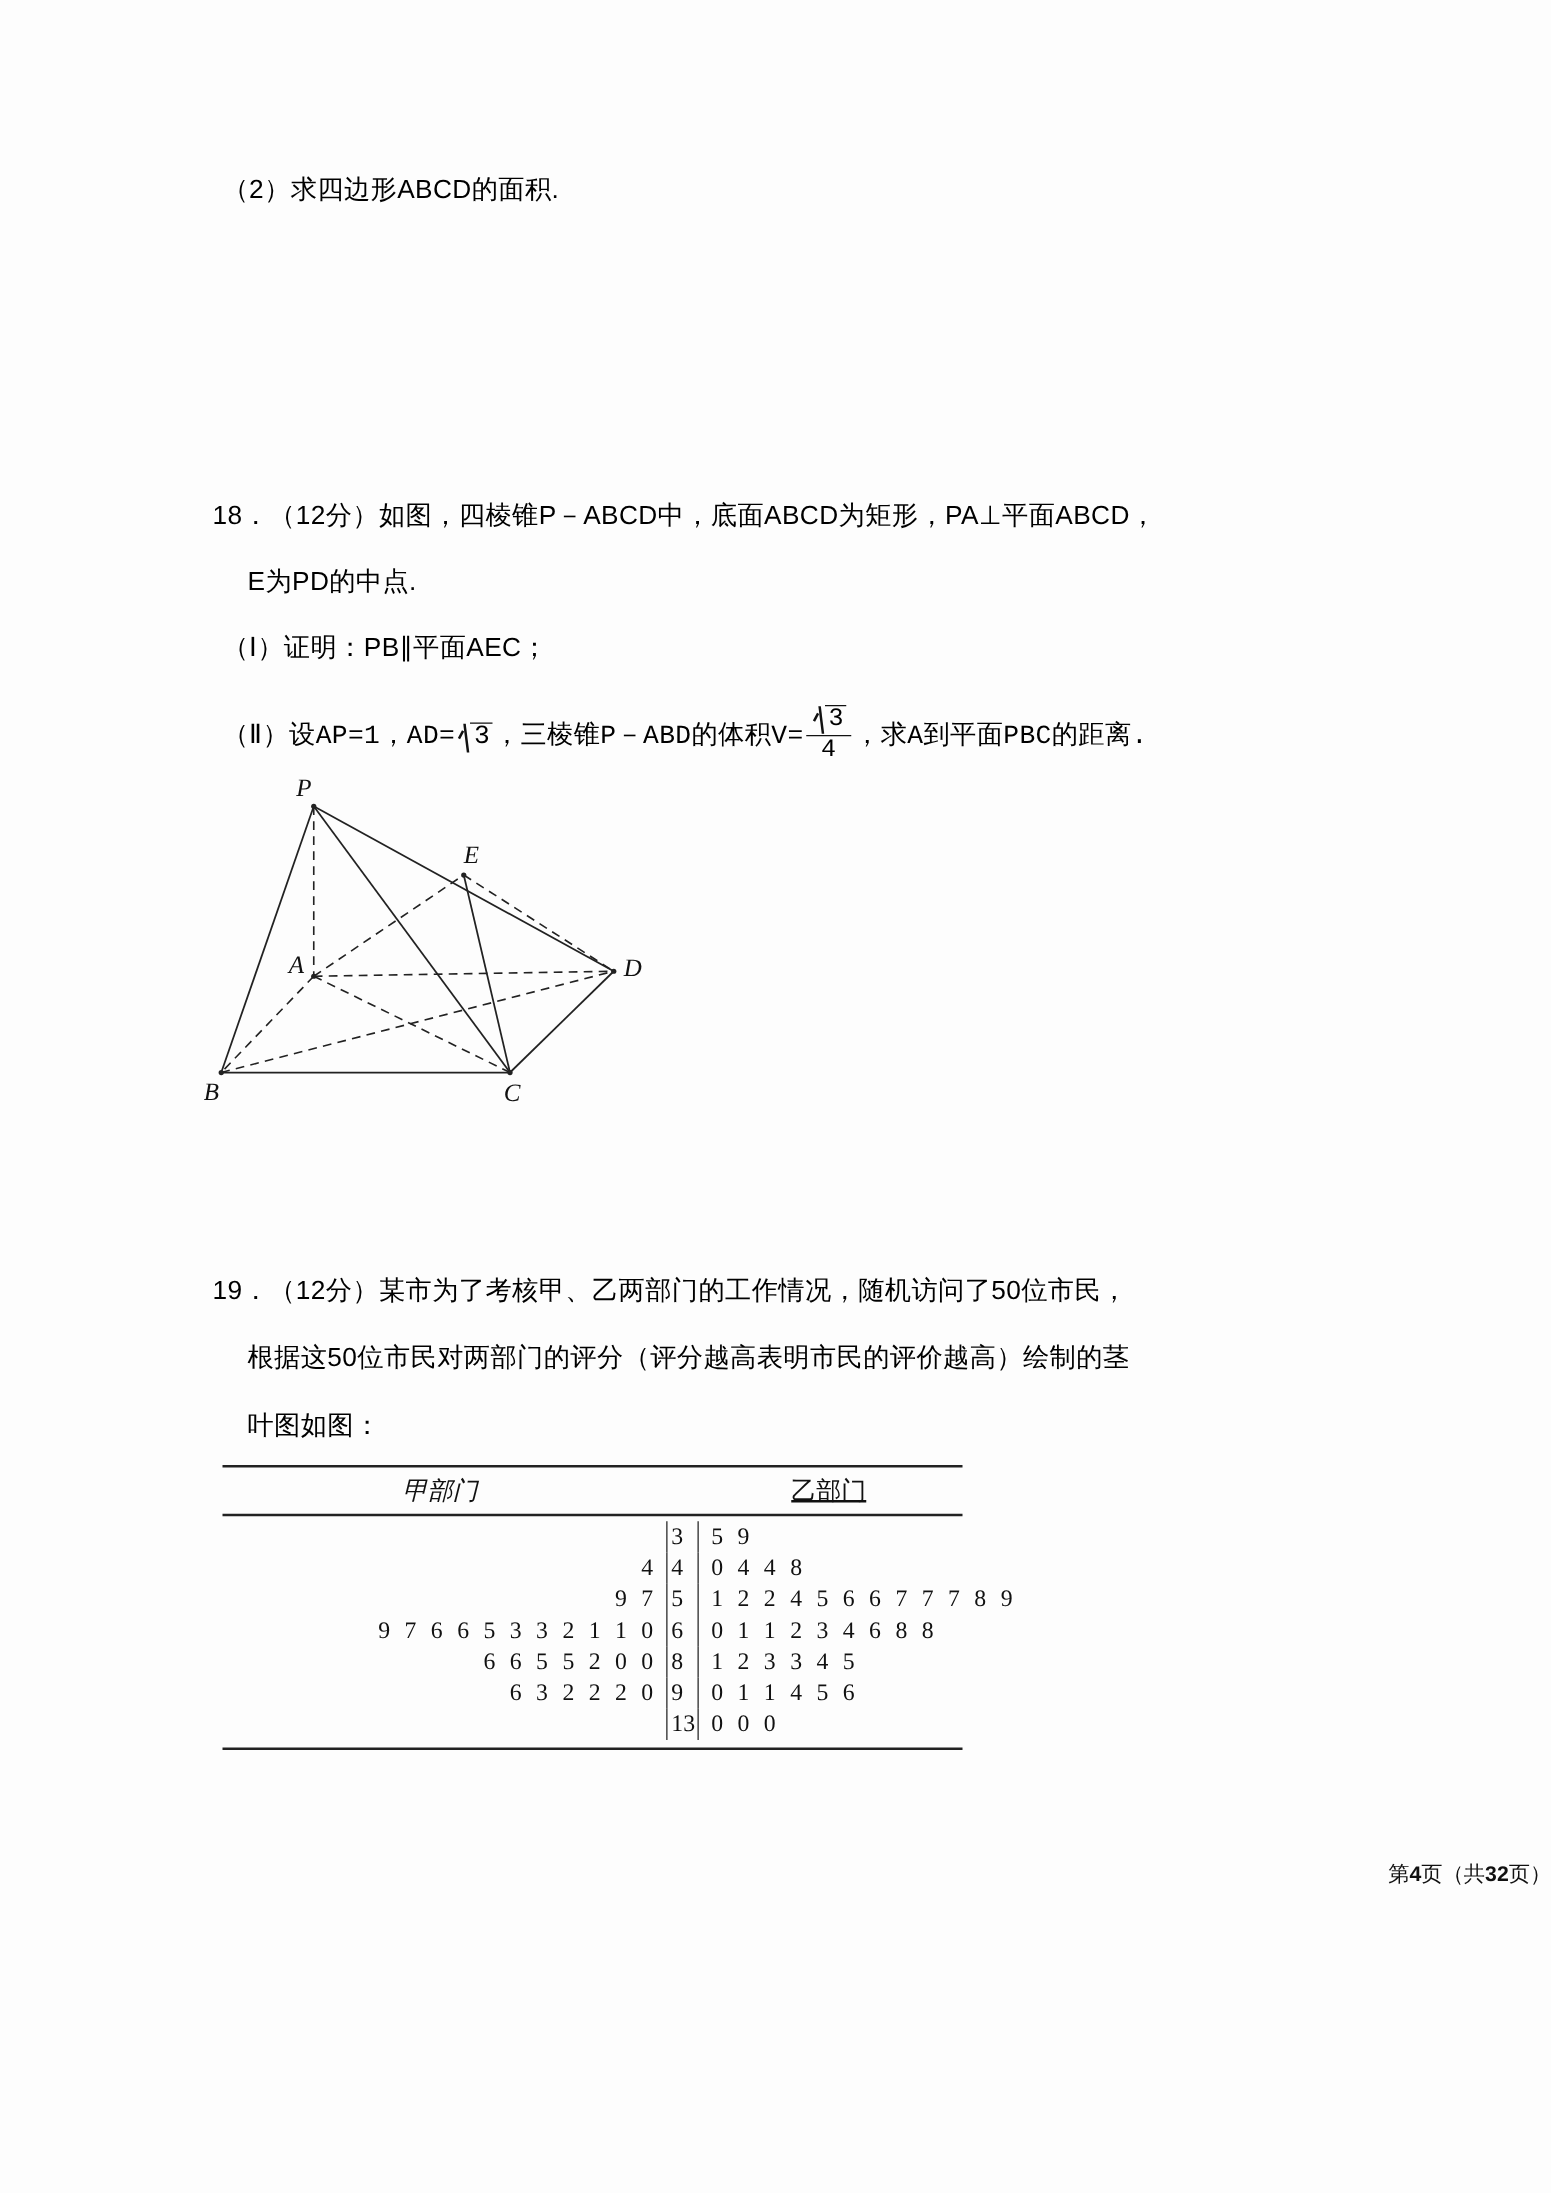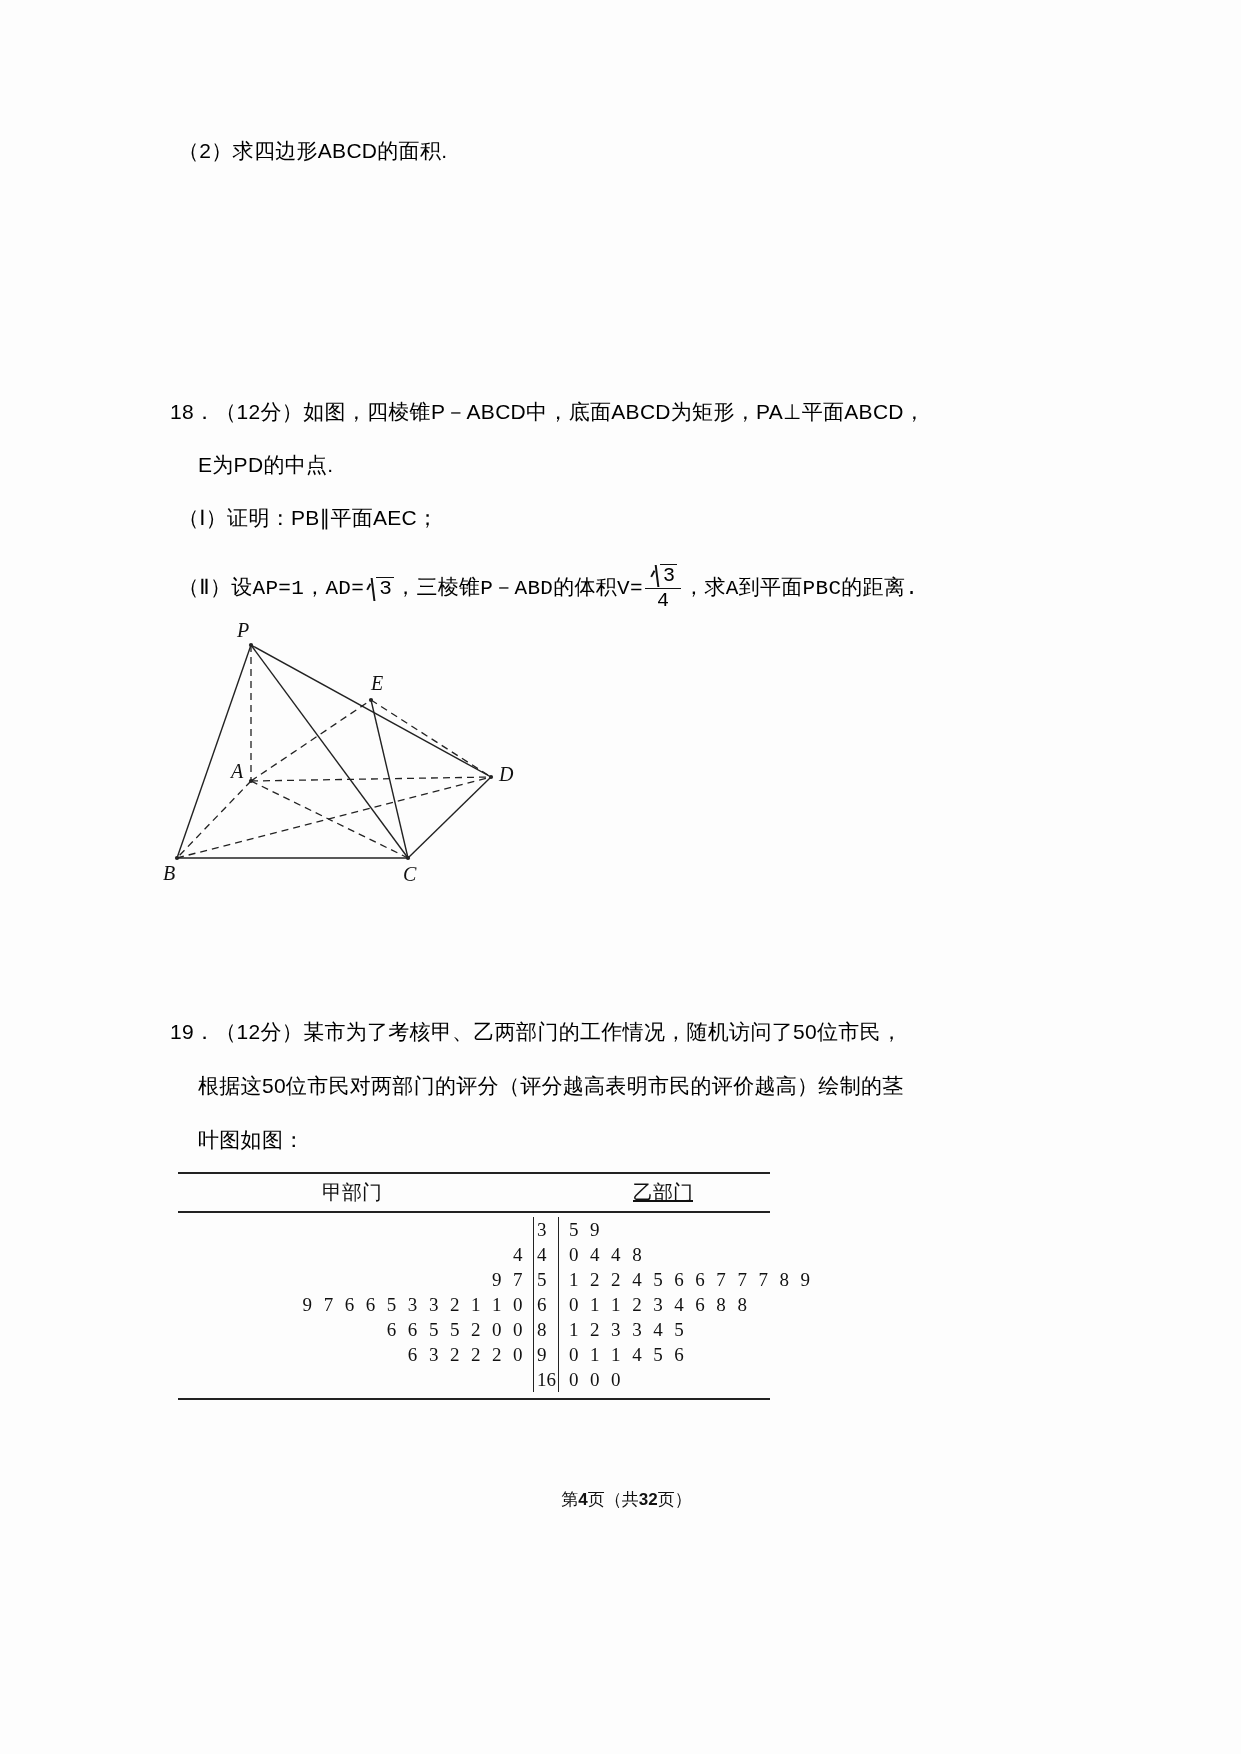--- a/index.html
+++ b/index.html
@@ -79,21 +79,21 @@
   .sl-rule-top { height:0; border-top:2px solid #222; }
   .sl-rule-mid { height:0; border-top:2px solid #222; }
   .sl-rule-bot { height:0; border-top:2px solid #222; }
 
   .sl-head {
     display:flex;
     align-items:center;
     height:37px;
     font-size:20px;
   }
-  .sl-head .h-left { flex:0 0 348px; text-align:center; }
+  .sl-head .h-left { flex:0 0 348px; text-align:center;font-style:italic; }
   .sl-head .h-stem { flex:0 0 26px; }
   .sl-head .h-right { flex:1 1 auto; text-align:center; padding-left:4px;text-decoration:underline; }
 
   .sl-body { padding:4px 0 6px; position:relative; }
   .sl-row {
     display:flex;
     align-items:center;
     height:25px;
     font-size:19px;
     font-family:"Liberation Serif", serif;
@@ -120,21 +120,21 @@
     text-align:left;
     padding-left:10px;
     letter-spacing:3.4px;
     white-space:nowrap;
   }
 
   
   #footer {
     position:absolute;
     left:0; right:0; top:1488px;
-    text-align:center;
+    text-align:right;
     font-size:17px;
     color:#111;
     padding-left:12px;
   }
   #footer b { font-weight:bold; }
 </style>
 </head>
 <body>
 
 <div class="page">
@@ -240,21 +240,21 @@
         <div class="stem">8</div>
         <div class="leaf-right">1 2 3 3 4 5</div>
       </div>
       <div class="sl-row">
         <div class="leaf-left">6 3 2 2 2 0</div>
         <div class="stem">9</div>
         <div class="leaf-right">0 1 1 4 5 6</div>
       </div>
       <div class="sl-row">
         <div class="leaf-left"></div>
-        <div class="stem">16</div>
+        <div class="stem">13</div>
         <div class="leaf-right">0 0 0</div>
       </div>
     </div>
 
     <div class="sl-rule-bot"></div>
   </div>
 
   <div id="footer">
     <span>第</span><b>4</b><span>页（共</span><b>32</b><span>页）</span>
   </div>

